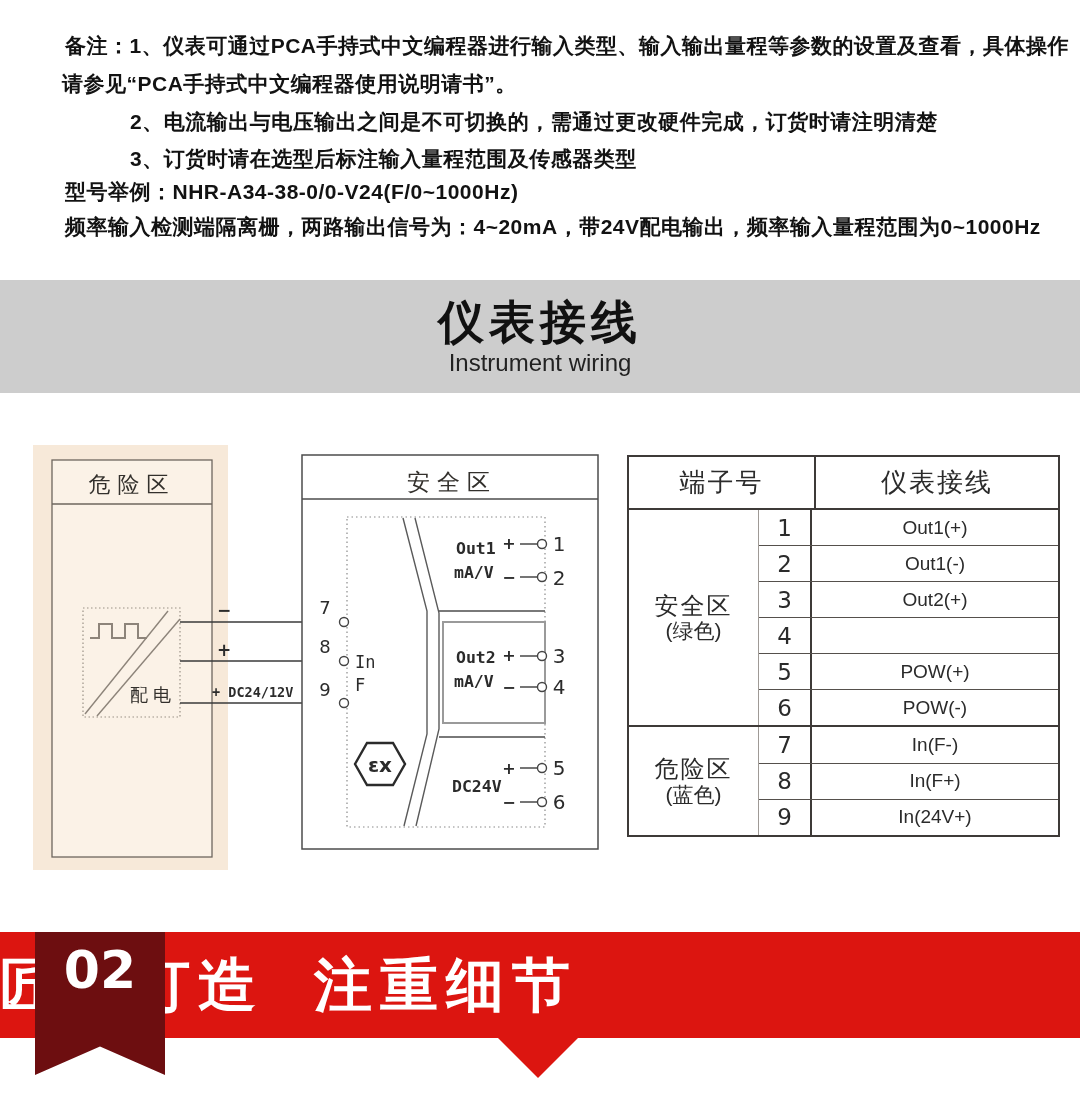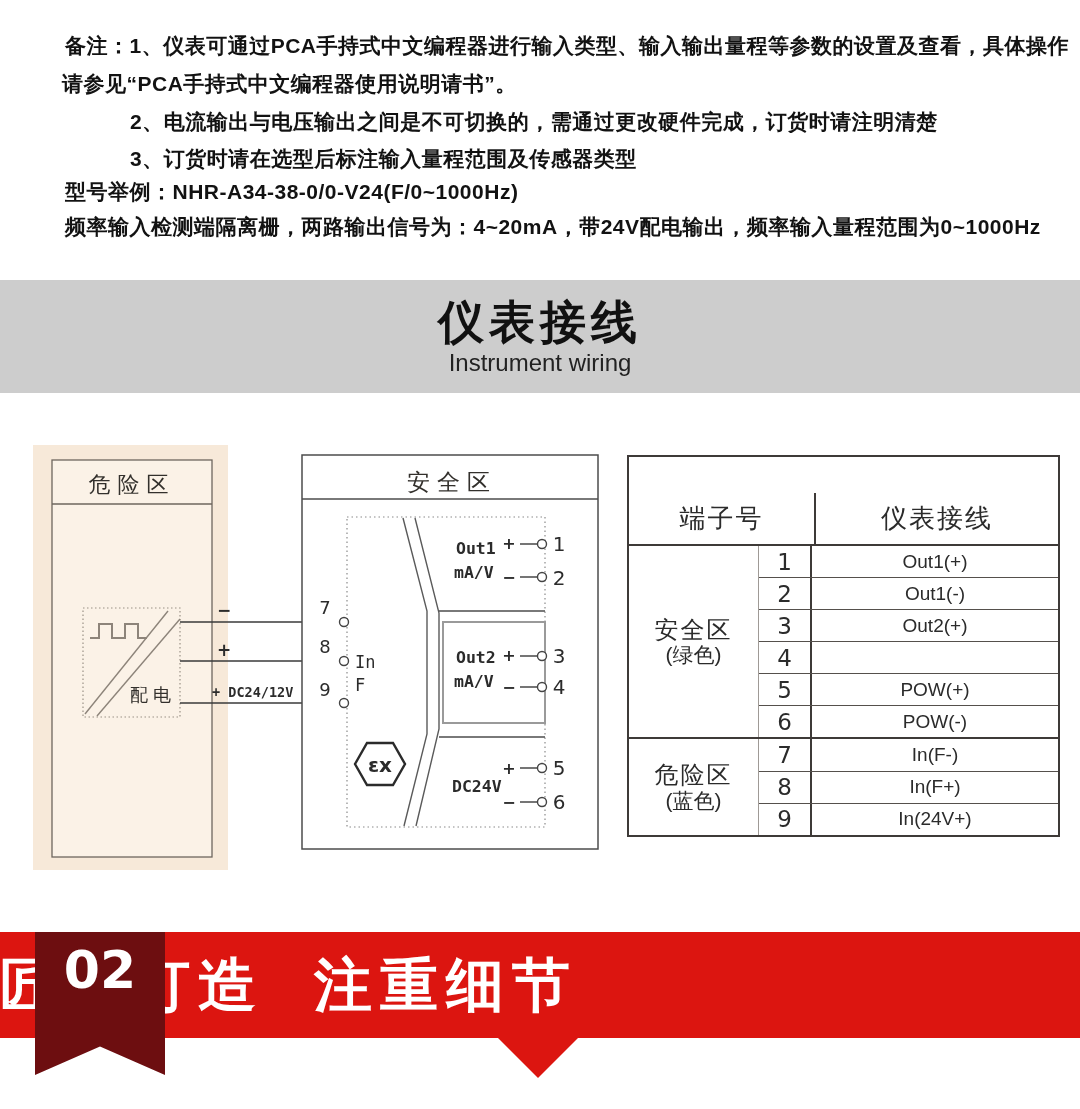--- a/index.html
+++ b/index.html
@@ -19,21 +19,21 @@
   
   .diagram-svg{position:absolute;left:0;top:430px;}
   .cjk{font-family:"Liberation Sans",sans-serif;fill:#33302c;}
   .mono{font-family:"DejaVu Sans Mono",monospace;fill:#2b2b2b;}
   .sign{font-family:"DejaVu Sans",sans-serif;font-weight:bold;fill:#2b2b2b;}
   .tnum{font-family:"DejaVu Sans",sans-serif;fill:#2b2b2b;}
 
   
   .term-table{position:absolute;left:627px;top:455px;width:433px;height:382px;box-sizing:border-box;
               border:2px solid #3e3a38;display:flex;flex-direction:column;background:#fff;}
-  .tt-header{display:flex;height:53px;box-sizing:border-box;border-bottom:2px solid #3e3a38;flex:none;margin-top:36px;}
+  .tt-header{display:flex;height:53px;box-sizing:border-box;border-bottom:2px solid #3e3a38;flex:none;}
   .tt-h1{width:185px;box-sizing:border-box;display:flex;align-items:center;justify-content:center;
          font-size:26px;letter-spacing:2px;color:#2b2b2b;}
   .tt-h2{flex:1;box-sizing:border-box;border-left:2px solid #3e3a38;display:flex;align-items:center;
          justify-content:center;font-size:26px;letter-spacing:2px;color:#2b2b2b;}
   .tt-body{flex:1;display:flex;flex-direction:column;}
   .tt-group{display:flex;flex:6;}
   .tt-group2{flex:3;border-top:2px solid #3e3a38;}
   .tt-zone{width:130px;box-sizing:border-box;border-right:1px solid #9f9a96;display:flex;
            flex-direction:column;align-items:center;justify-content:center;}
   .tt-zone-name{font-size:24px;letter-spacing:2px;color:#2b2b2b;line-height:1.1;}

